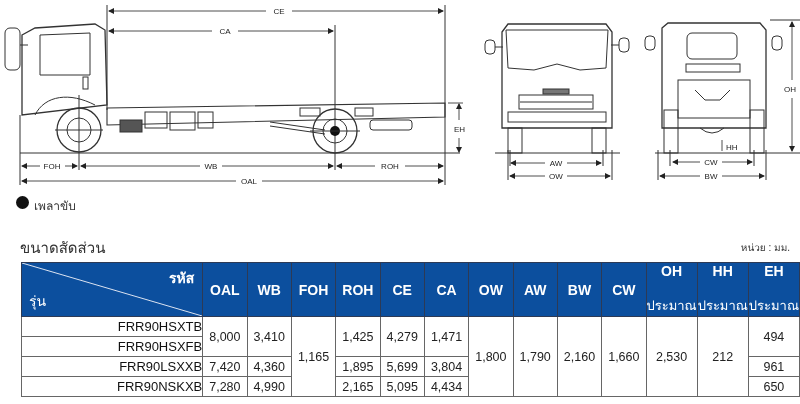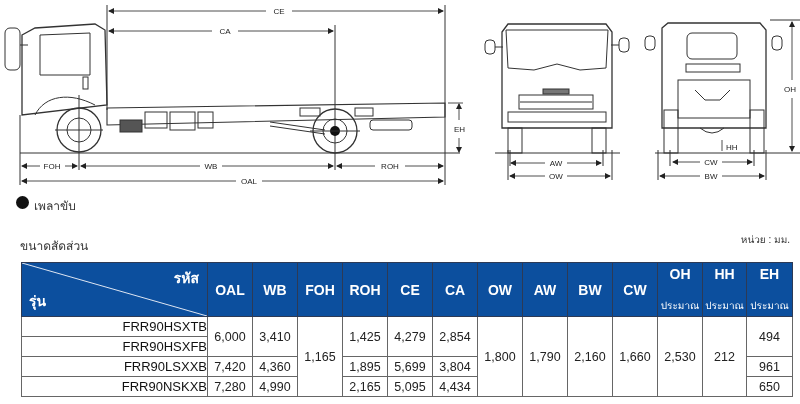--- a/index.html
+++ b/index.html
@@ -1,30 +1,30 @@
 <!DOCTYPE html>
 <html><head>
 <meta charset="utf-8">
 <style>
   html, body { margin:0; padding:0; background:#ffffff; }
   body { width:800px; height:404px; position:relative; overflow:hidden; font-family:"Liberation Sans", "DejaVu Sans", sans-serif; color:#222; }
   .drawing { position:absolute; left:0; top:0; width:800px; height:190px; }
   .dim-label { font-family:"Liberation Sans", sans-serif; font-size:8px; fill:#222; }
   .legend { position:absolute; left:16px; top:196px; display:flex; align-items:flex-start; font-size:12px; color:#333; }
   .legend .dot { width:13px; height:13px; border-radius:50%; background:#111; margin-right:5px; }
-  .section-title { position:absolute; left:20px; top:236px; font-size:12px; color:#333; }
-  .unit-note { position:absolute; right:10px; top:232px; font-size:10px; color:#333; }
+  .section-title { position:absolute; left:20px; top:236px; font-size:15px; color:#333; }
+  .unit-note { position:absolute; right:10px; top:240px; font-size:10px; color:#333; }
   table.spec { position:absolute; left:21px; top:262px; border-collapse:collapse; table-layout:fixed; }
   table.spec th, table.spec td { border:1px solid #666; padding:0; text-align:center; vertical-align:middle; }
   table.spec thead th { background:#0c4f9e; color:#fff; font-weight:bold; font-size:14px; height:53px; border-color:#2d3a55; }
-  table.spec thead th .sub { display:block; font-size:10px; font-weight:normal; margin-top:16px; }
+  table.spec thead th .sub { display:block; font-size:13px; font-weight:normal; margin-top:16px; }
   table.spec thead th.corner { position:relative; text-align:center; }
   .corner-line { position:absolute; left:0; top:0; width:100%; height:100%; }
   .corner-code { position:absolute; right:8px; top:4px; font-size:14px; font-weight:bold; }
-  .corner-model { position:absolute; left:7px; bottom:4px; font-size:14px; font-weight:bold; }
+  .corner-model { position:absolute; left:7px; bottom:4px; font-size:14px; font-weight:normal; }
   table.spec tbody td { font-size:12.5px; color:#222; height:19px; background:#fff; }
   table.spec tbody td.model { text-align:right; padding-left:9px; font-weight:normal; font-size:13px; color:#111; }
   table.spec { border:1.5px solid #444; }
 </style>
 </head>
 <body>
 
 <svg class="drawing" viewBox="0 0 800 190" xmlns="http://www.w3.org/2000/svg">
   <defs>
     <marker id="arr" markerWidth="6" markerHeight="6" refX="5" refY="3" orient="auto" markerUnits="userSpaceOnUse">
@@ -202,26 +202,26 @@
       <th><span>BW</span></th>
       <th><span>CW</span></th>
       <th><span>OH</span><span class="sub">ประมาณ</span></th>
       <th><span>HH</span><span class="sub">ประมาณ</span></th>
       <th><span>EH</span><span class="sub">ประมาณ</span></th>
     </tr>
   </thead>
   <tbody>
     <tr>
       <td class="model">FRR90HSXTB</td>
-      <td rowspan="2">6,000</td>
+      <td rowspan="2">8,000</td>
       <td rowspan="2">3,410</td>
       <td rowspan="4">1,165</td>
       <td rowspan="2">1,425</td>
       <td rowspan="2">4,279</td>
-      <td rowspan="2">2,854</td>
+      <td rowspan="2">1,471</td>
       <td rowspan="4">1,800</td>
       <td rowspan="4">1,790</td>
       <td rowspan="4">2,160</td>
       <td rowspan="4">1,660</td>
       <td rowspan="4">2,530</td>
       <td rowspan="4">212</td>
       <td rowspan="2">494</td>
     </tr>
     <tr>
       <td class="model">FRR90HSXFB</td>

